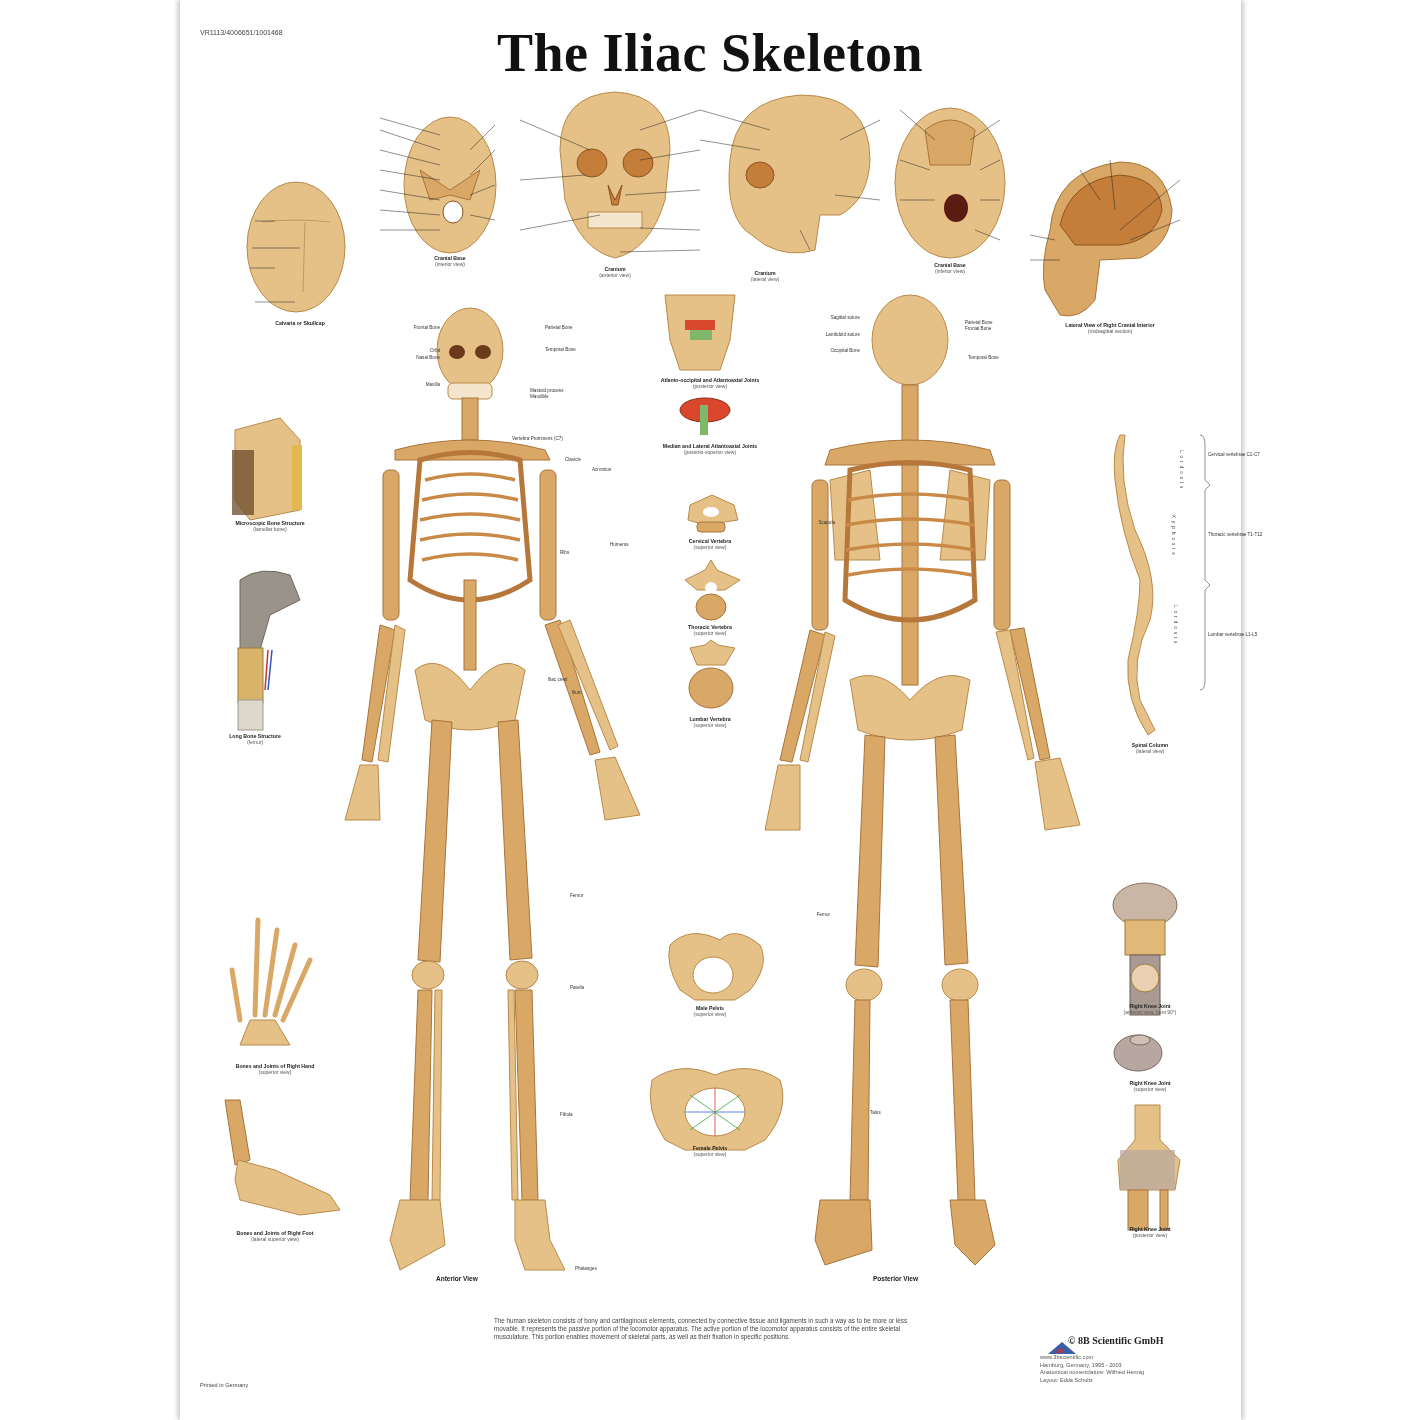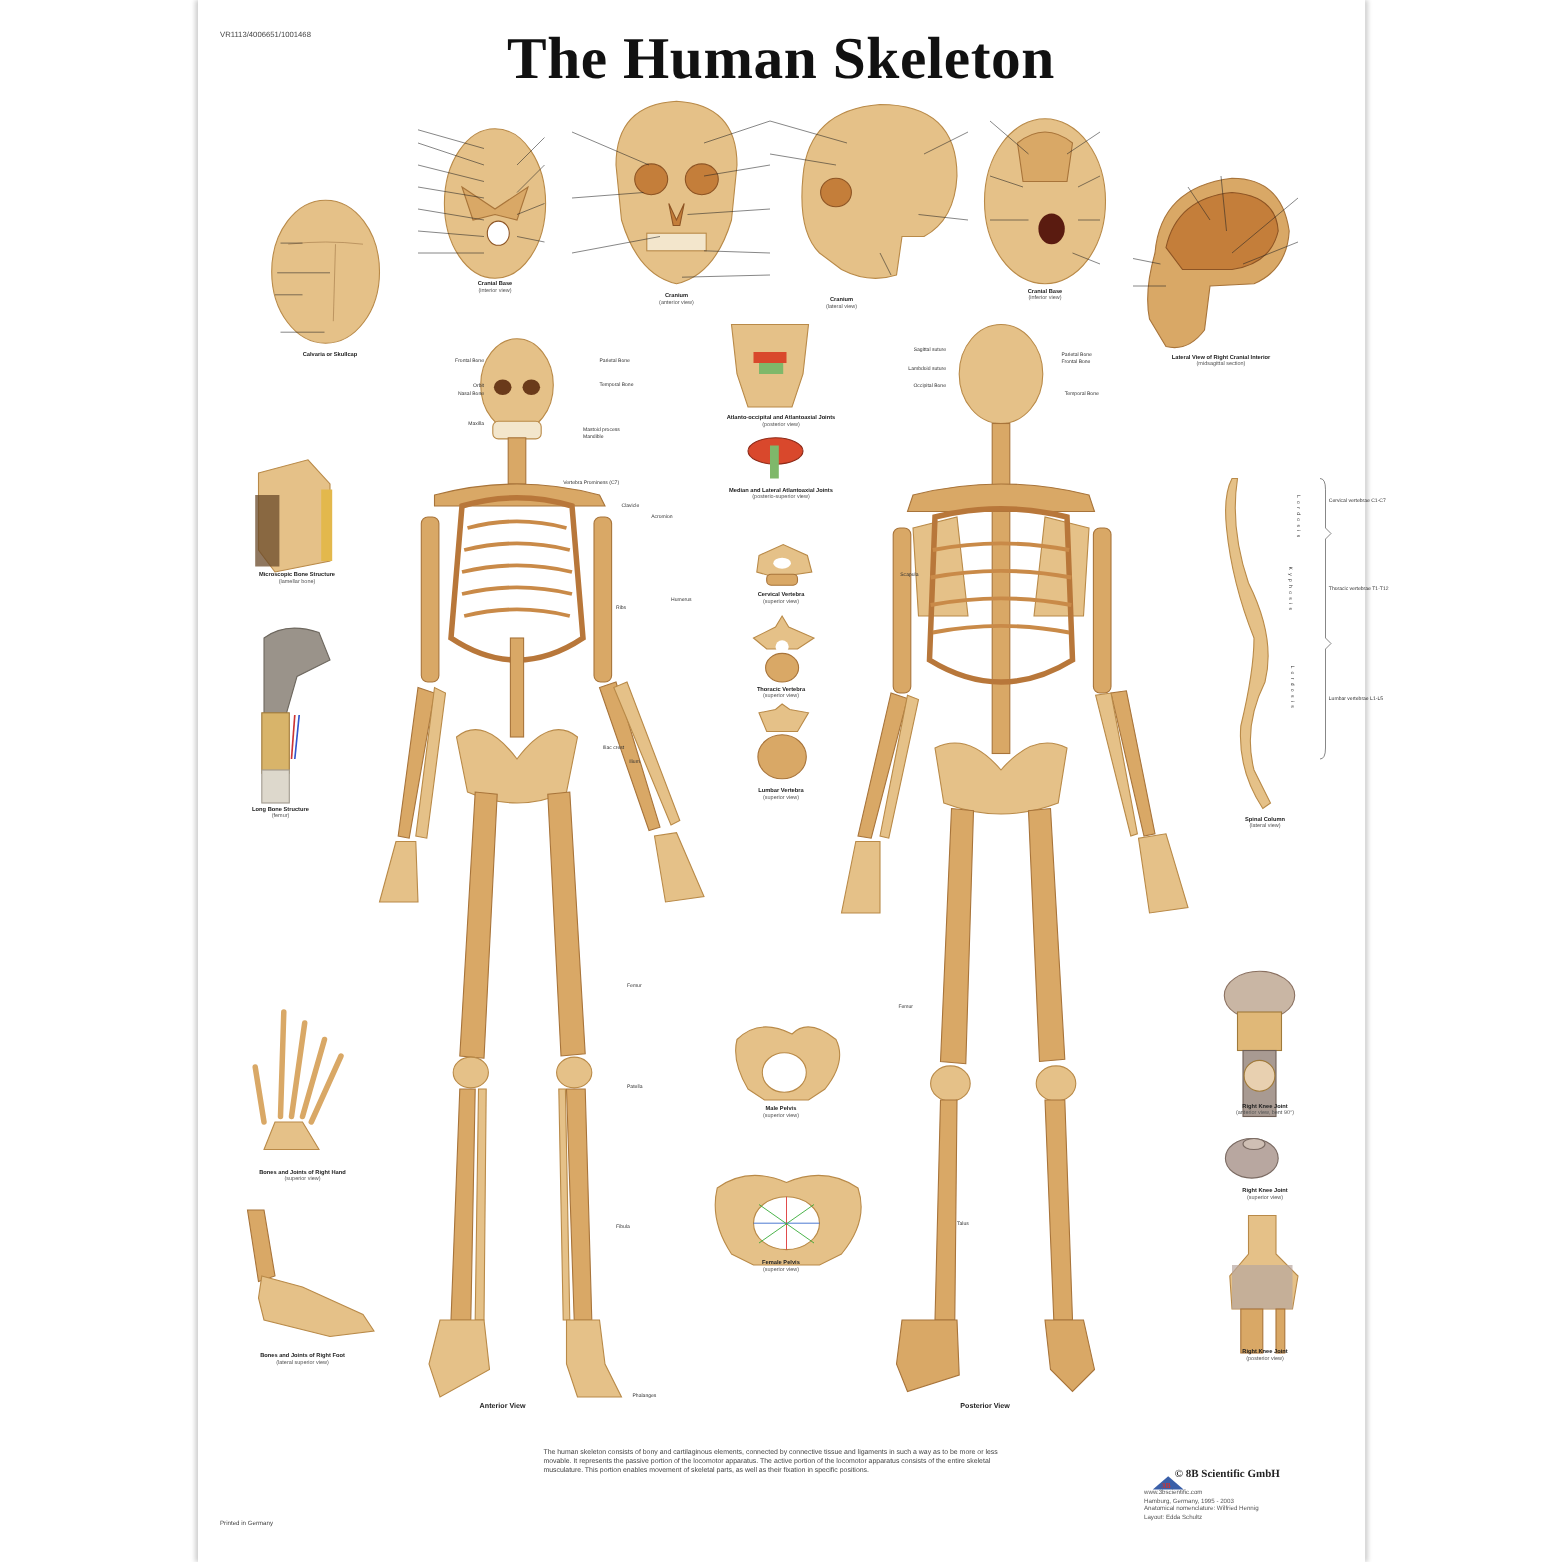--- a/index.html
+++ b/index.html
@@ -24,21 +24,21 @@
   .bone2{fill:#d9a866;stroke:#a8743a;stroke-width:1;}
   .dark{fill:#c47e3a;stroke:#8d5424;stroke-width:1;}
   .ln{stroke:#222;stroke-width:0.5;fill:none;}
 </style>
 </head>
 <body>
 
 <div class="poster"></div>
 
 <div class="code">VR1113/4006651/1001468</div>
-<div class="title">The Human Skeleton</div>
+<div class="title">The Iliac Skeleton</div>
 
 <svg width="1420" height="1420">
 
   <g>
     <ellipse cx="296" cy="247" rx="49" ry="65" class="bone"></ellipse>
     <path d="M262 222 Q296 218 330 222" class="ln" style="stroke:#9a7040"></path>
     <path d="M305 222 L303 292" class="ln" style="stroke:#9a7040"></path>
     <line x1="255" y1="221" x2="275" y2="221" class="ln"></line>
     <line x1="252" y1="248" x2="300" y2="248" class="ln"></line>
     <line x1="250" y1="268" x2="275" y2="268" class="ln"></line>

